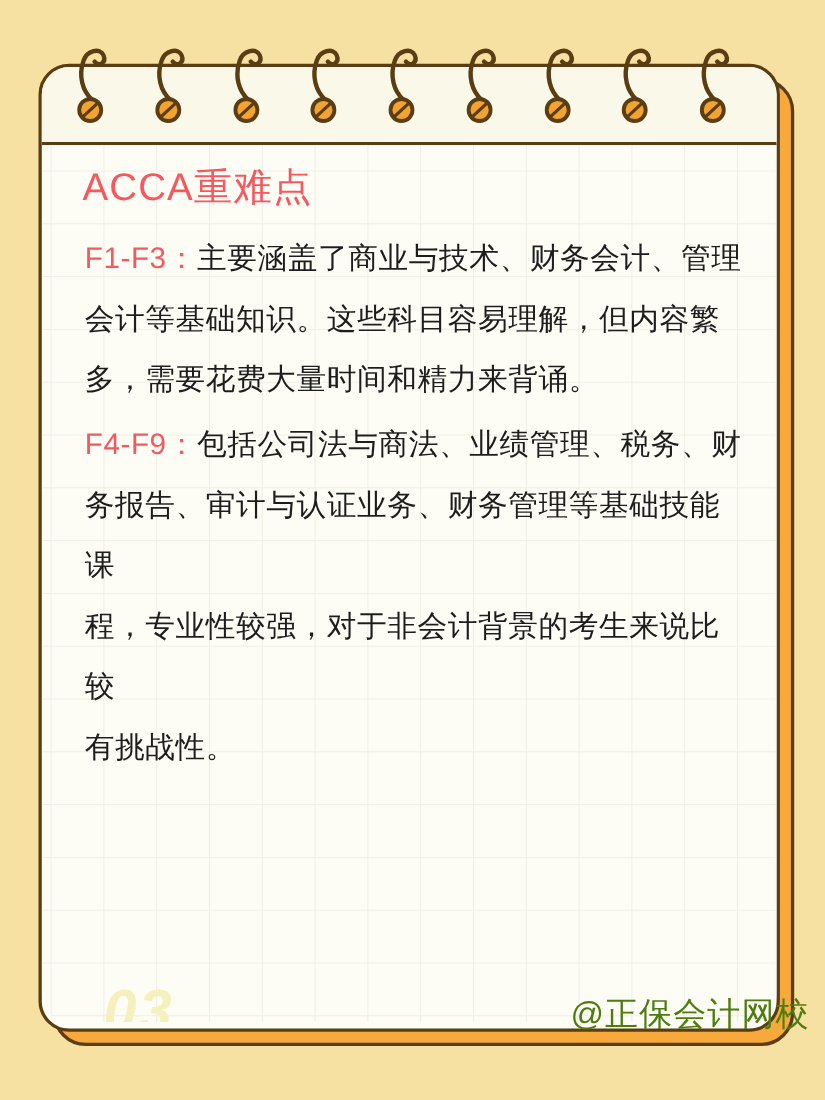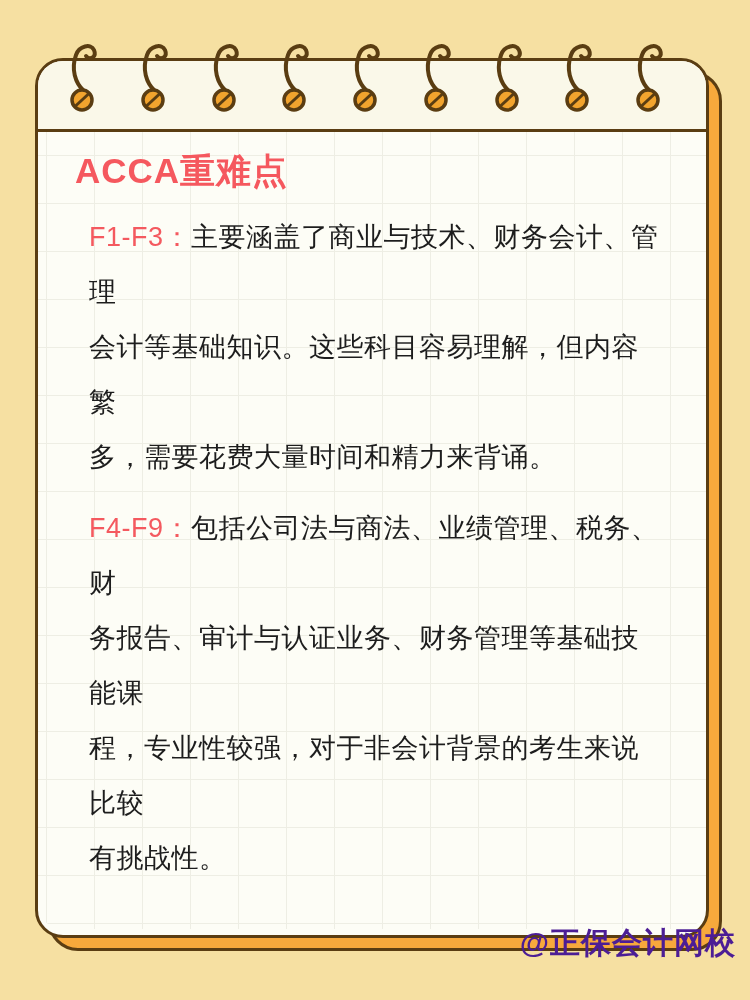--- a/index.html
+++ b/index.html
@@ -39,48 +39,49 @@
     overflow:hidden;
   }
   .bg-number{
     position:absolute;left:56px;top:756px;
     font-style:italic;font-weight:900;font-size:54px;
     color:#f6f0bd;z-index:0;letter-spacing:2px;
   }
   .title{
     position:relative;z-index:2;
     margin:0 0 14px 2px;
-    font-size:35px;line-height:46px;font-weight:bold;
+    font-size:35px;line-height:46px;font-weight:normal;
     color:#f5585e;letter-spacing:1px;
   }
   .para{
     position:relative;z-index:2;
-    margin:16px;font-size:27px;line-height:55px;
+    margin:4px;font-size:27px;line-height:55px;
     color:#1d1d1d;font-weight:500;letter-spacing:0.5px;
   }
   .para .lead{color:#f4595f;}
   .para .ptext{white-space:pre-line;}
   
   .rings{position:absolute;left:0;top:0;width:750px;height:130px;z-index:3;}
   .ring{position:absolute;top:41px;width:52px;height:76px;}
   
   .watermark{
-    position:absolute;right:14px;top:923px;z-index:2;
-    font-size:30px;font-weight:700;color:#4c1d95;letter-spacing:1px;
+    position:absolute;right:14px;top:902px;z-index:2;
+    font-size:30px;font-weight:400;color:#4d7c0f;letter-spacing:1px;
   }
 </style>
 </head>
 <body>
 
 <div class="stage">
   <div class="back-sheet"></div>
 
   <div class="card">
     <div class="card-top"></div>
     <div class="card-body">
+      <div class="bg-number">03</div>
       <h1 class="title">ACCA重难点</h1>
       <div id="paragraphs">
           <p class="para"><span class="lead">F1-F3：</span><span class="ptext">主要涵盖了商业与技术、财务会计、管理
 会计等基础知识。这些科目容易理解，但内容繁
 多，需要花费大量时间和精力来背诵。</span></p>
           <p class="para"><span class="lead">F4-F9：</span><span class="ptext">包括公司法与商法、业绩管理、税务、财
 务报告、审计与认证业务、财务管理等基础技能课
 程，专业性较强，对于非会计背景的考生来说比较
 有挑战性。</span></p>
         </div>

